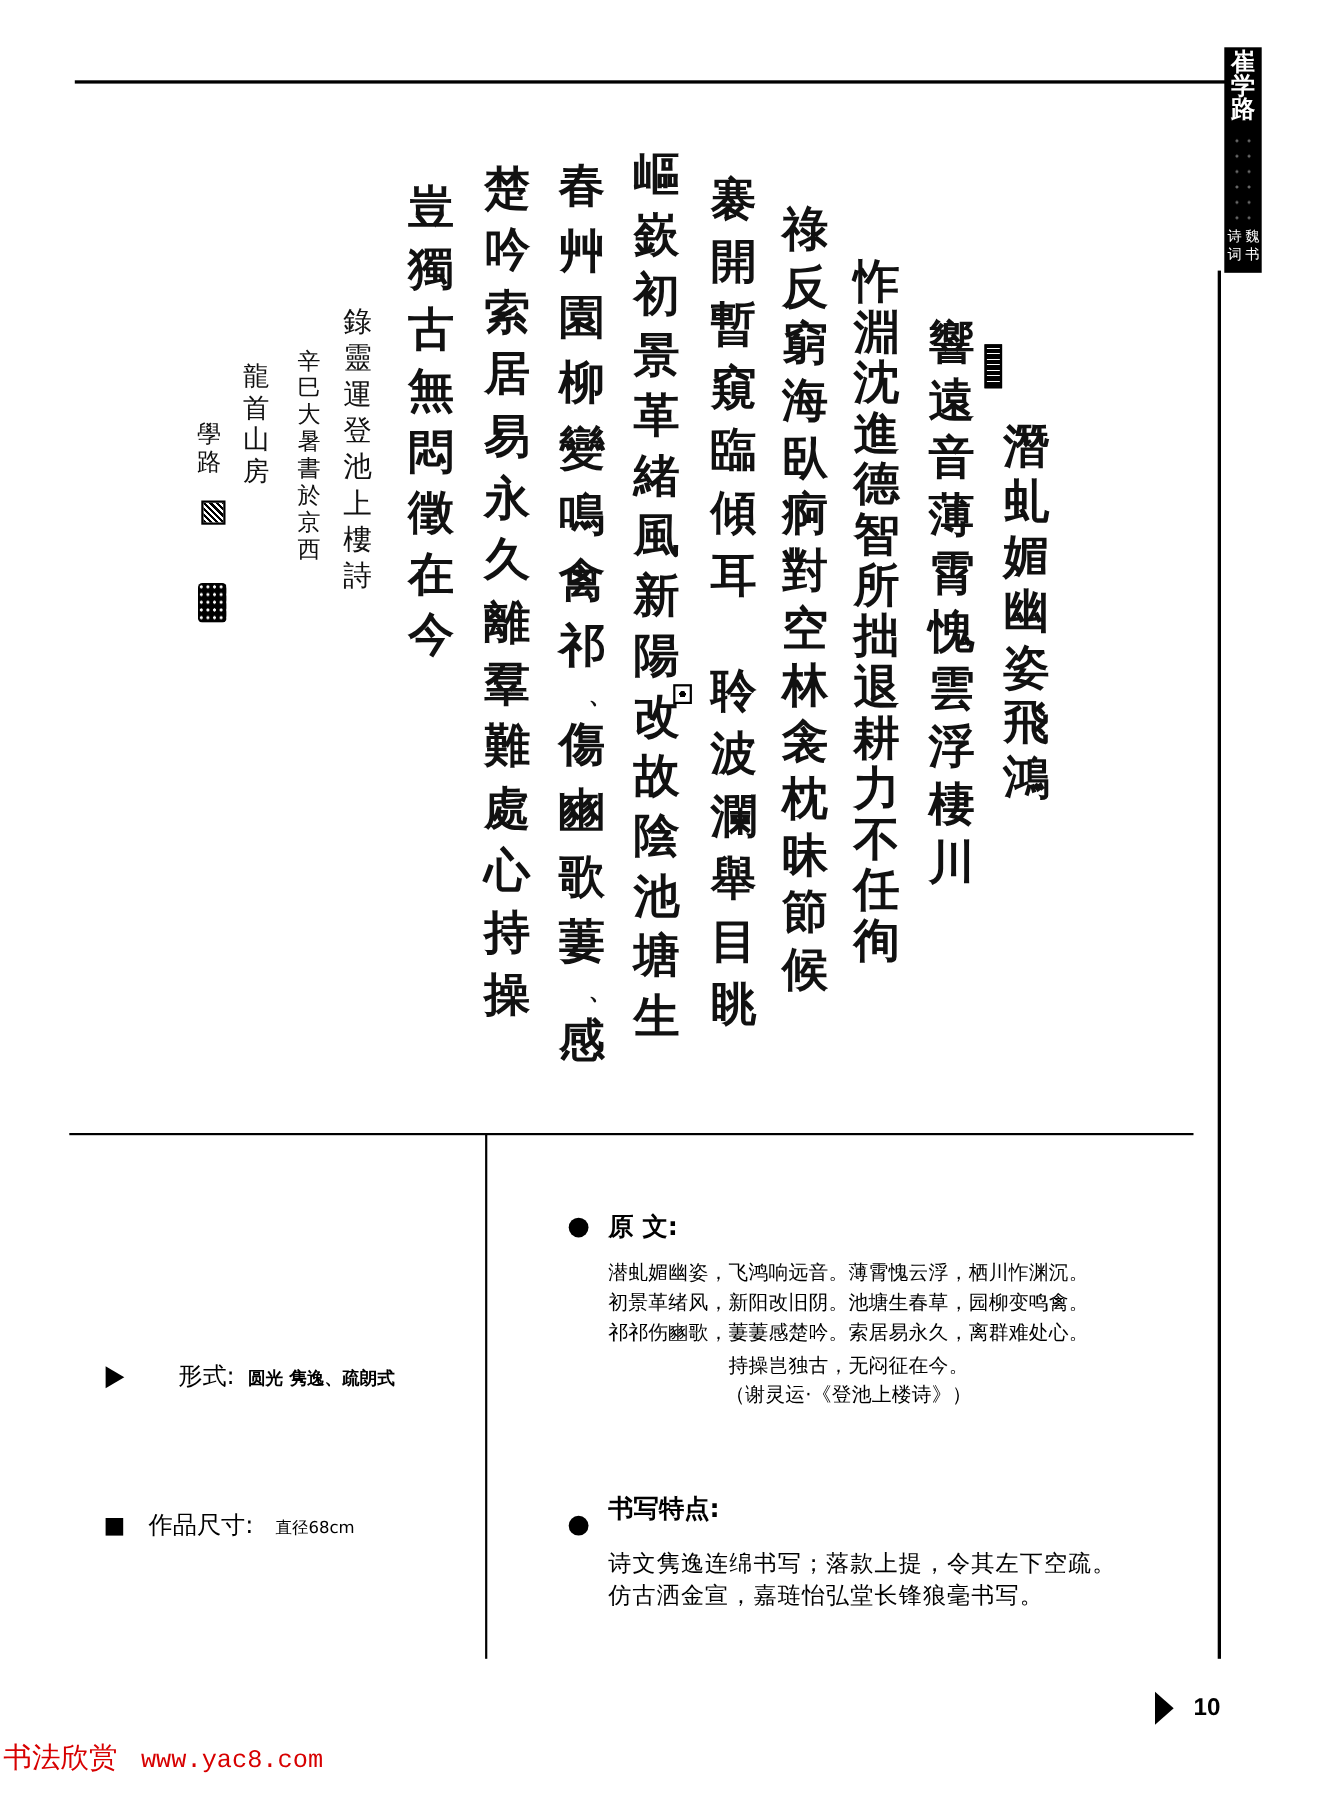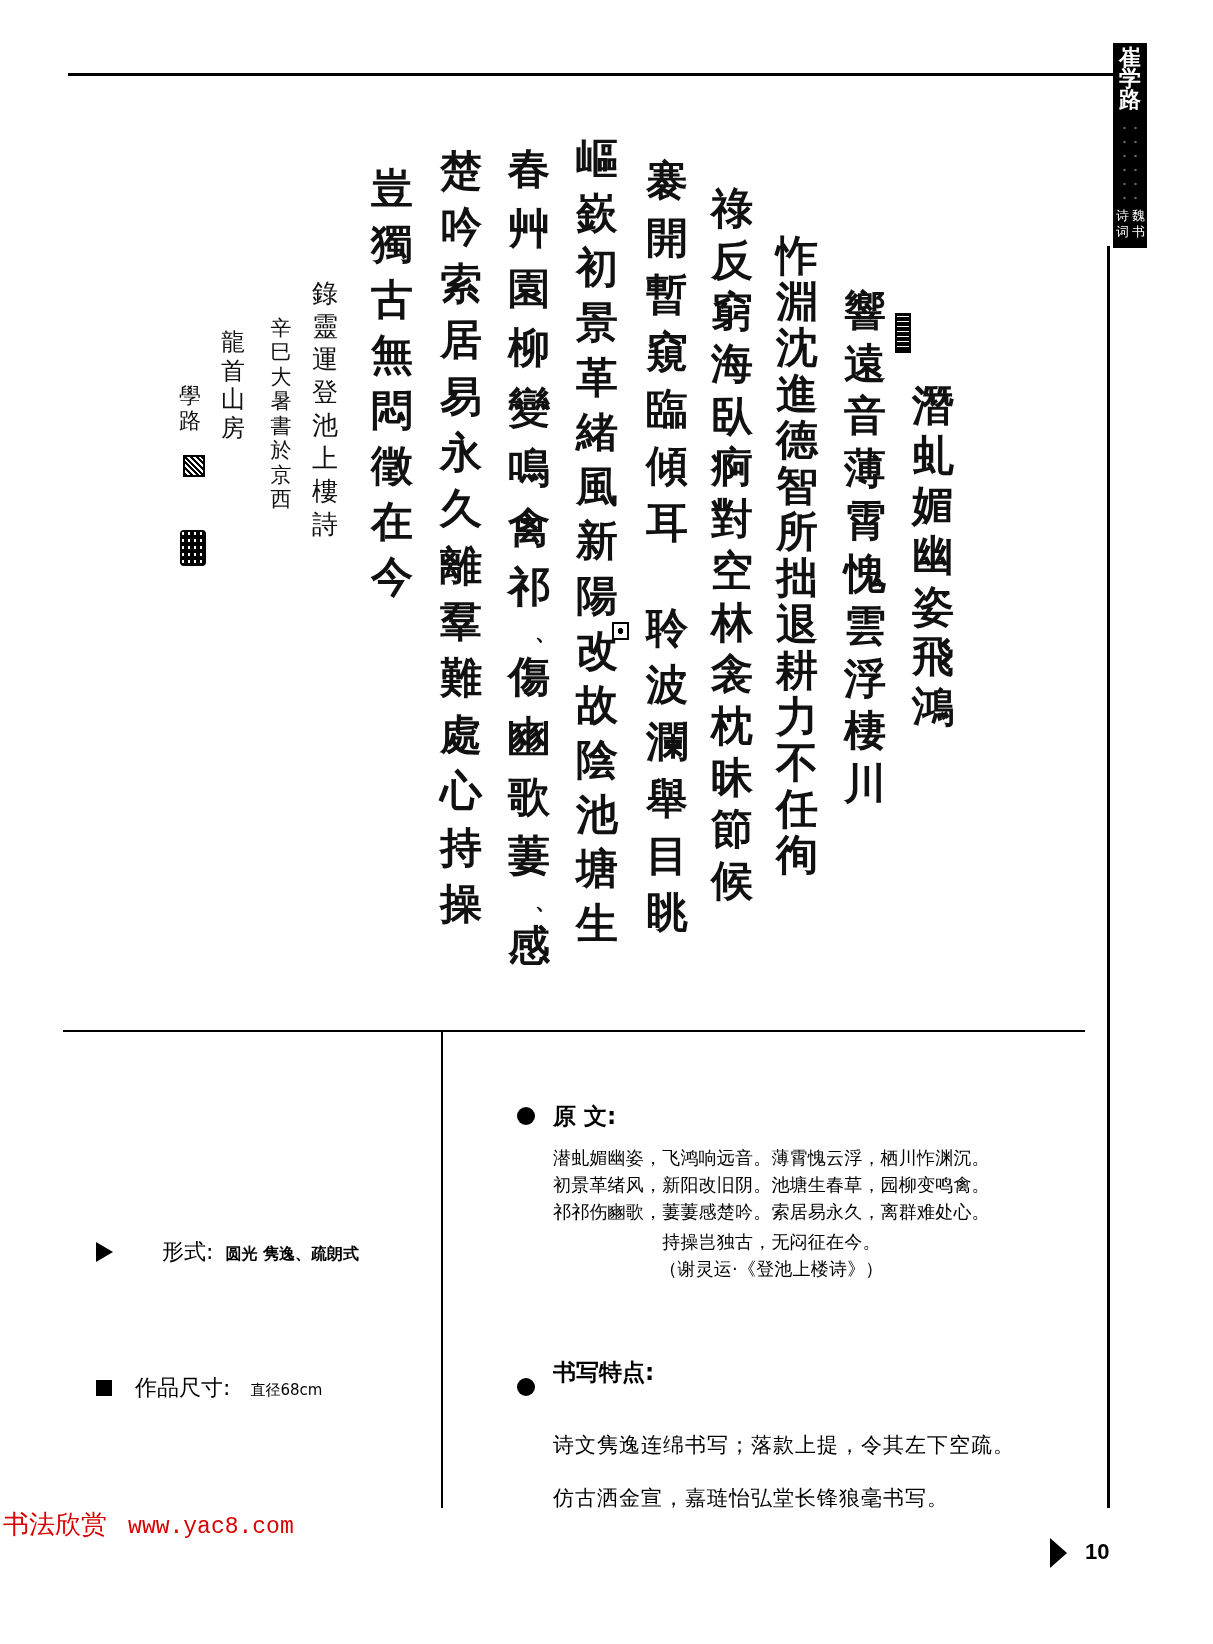--- a/index.html
+++ b/index.html
@@ -66,29 +66,29 @@
   .info-value.light { font-weight: normal; font-size: 15px; }
 
   
   .dot-bullet { width: 18px; height: 18px; border-radius: 50%; background: #000; }
   .sec-title { font-size: 23px; line-height: 24px; font-weight: bold; white-space: nowrap; }
   .poem { left: 553px; top: 1144px; font-size: 18px; letter-spacing: 0.2px; white-space: nowrap; }
   .poem .ln { display: block; line-height: 27px; height: 27px; text-align: center; }
   .poem .ln.gapped { margin-top: 3px; }
   .poem .ln.src { line-height: 28px; }
   .feat { left: 553px; top: 1407px; font-size: 21px; letter-spacing: 1px; white-space: nowrap; }
-  .feat .ln { display: block; line-height: 29px; height: 29px; margin-top: 24px; }
+  .feat .ln { display: block; line-height: 29px; height: 29px; }
 
   
   .pg-tri { left: 1050px; top: 1538px; width: 0; height: 0;
     border-left: 17px solid #000; border-top: 15px solid transparent; border-bottom: 15px solid transparent; }
   .pg-num { left: 1085px; top: 1540px; font-family: "Liberation Sans", sans-serif; font-weight: bold; font-size: 22px; line-height: 24px; }
 
   
-  .watermark { left: 3px; top: 1509px; white-space: nowrap; }
+  .watermark { left: 3px; top: 1583px; white-space: nowrap; }
   .wm-site { font-family: "DejaVu Serif", serif; font-size: 26px; line-height: 30px; }
   .wm-url { font-family: "Liberation Mono", monospace; font-size: 23px; line-height: 30px; margin-left: 16px; }
 </style>
 </head>
 <body>
 
 <div class="abs top-rule"></div>
 <div class="abs mid-rule"></div>
 <div class="abs v-divider"></div>
 <div class="abs right-rule"></div>

